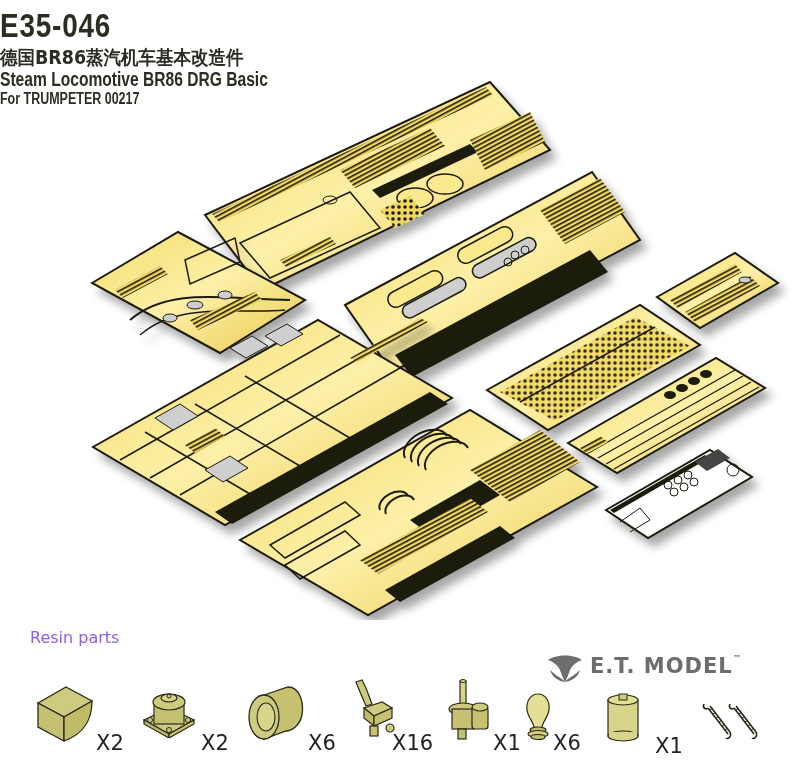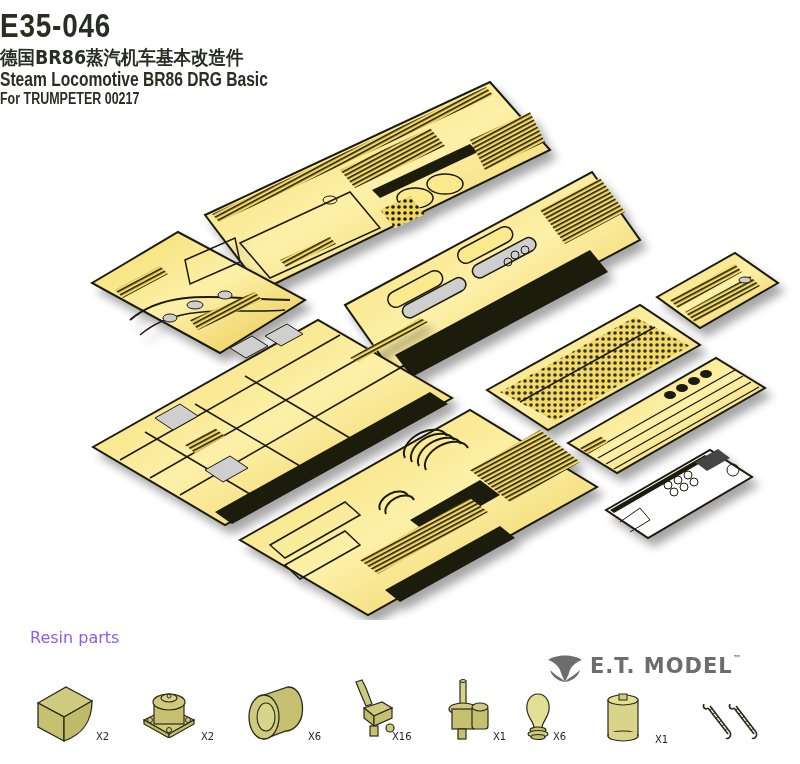--- a/index.html
+++ b/index.html
@@ -8,21 +8,21 @@
   .code { font-family:"Liberation Sans", sans-serif; font-weight:bold; font-size:34px; line-height:34px; letter-spacing:1px; transform:scaleX(0.82); transform-origin:left top; }
   .cn { font-family:"DejaVu Sans", sans-serif; font-weight:bold; font-size:19px; line-height:22px; margin-top:4px; transform:scaleX(0.92); transform-origin:left top; }
   .en { font-family:"Liberation Sans", sans-serif; font-weight:bold; font-size:20px; line-height:22px; transform:scaleX(0.78); transform-origin:left top; white-space:nowrap; }
   .en2 { font-family:"Liberation Sans", sans-serif; font-weight:bold; font-size:16px; line-height:18px; transform:scaleX(0.78); transform-origin:left top; white-space:nowrap; }
   svg.sheets { position:absolute; left:0; top:0; }
   .resin-title { position:absolute; left:30px; top:628px; font-size:16px; color:#8b5cf6; font-family:"DejaVu Sans", sans-serif; }
   .logo { position:absolute; left:546px; top:654px; display:flex; align-items:flex-start; }
   .logo-text { font-family:"DejaVu Sans", sans-serif; font-weight:bold; font-size:21px; color:#6d6d6d; letter-spacing:1px; margin-left:6px; }
   .tm { font-size:8px; vertical-align:top; color:#6d6d6d; font-weight:bold; }
   .part { position:absolute; }
-  .qty { position:absolute; font-family:"DejaVu Sans", sans-serif; font-size:10px; color:#222; }
+  .qty { position:absolute; font-family:"DejaVu Sans", sans-serif; font-size:21px; color:#222; }
 </style>
 </head>
 <body>
 
 <div class="title-block">
   <div class="code">E35-046</div>
   <div class="cn">德国BR86蒸汽机车基本改造件</div>
   <div class="en">Steam Locomotive BR86 DRG Basic</div>
   <div class="en2">For TRUMPETER 00217</div>
 </div>

